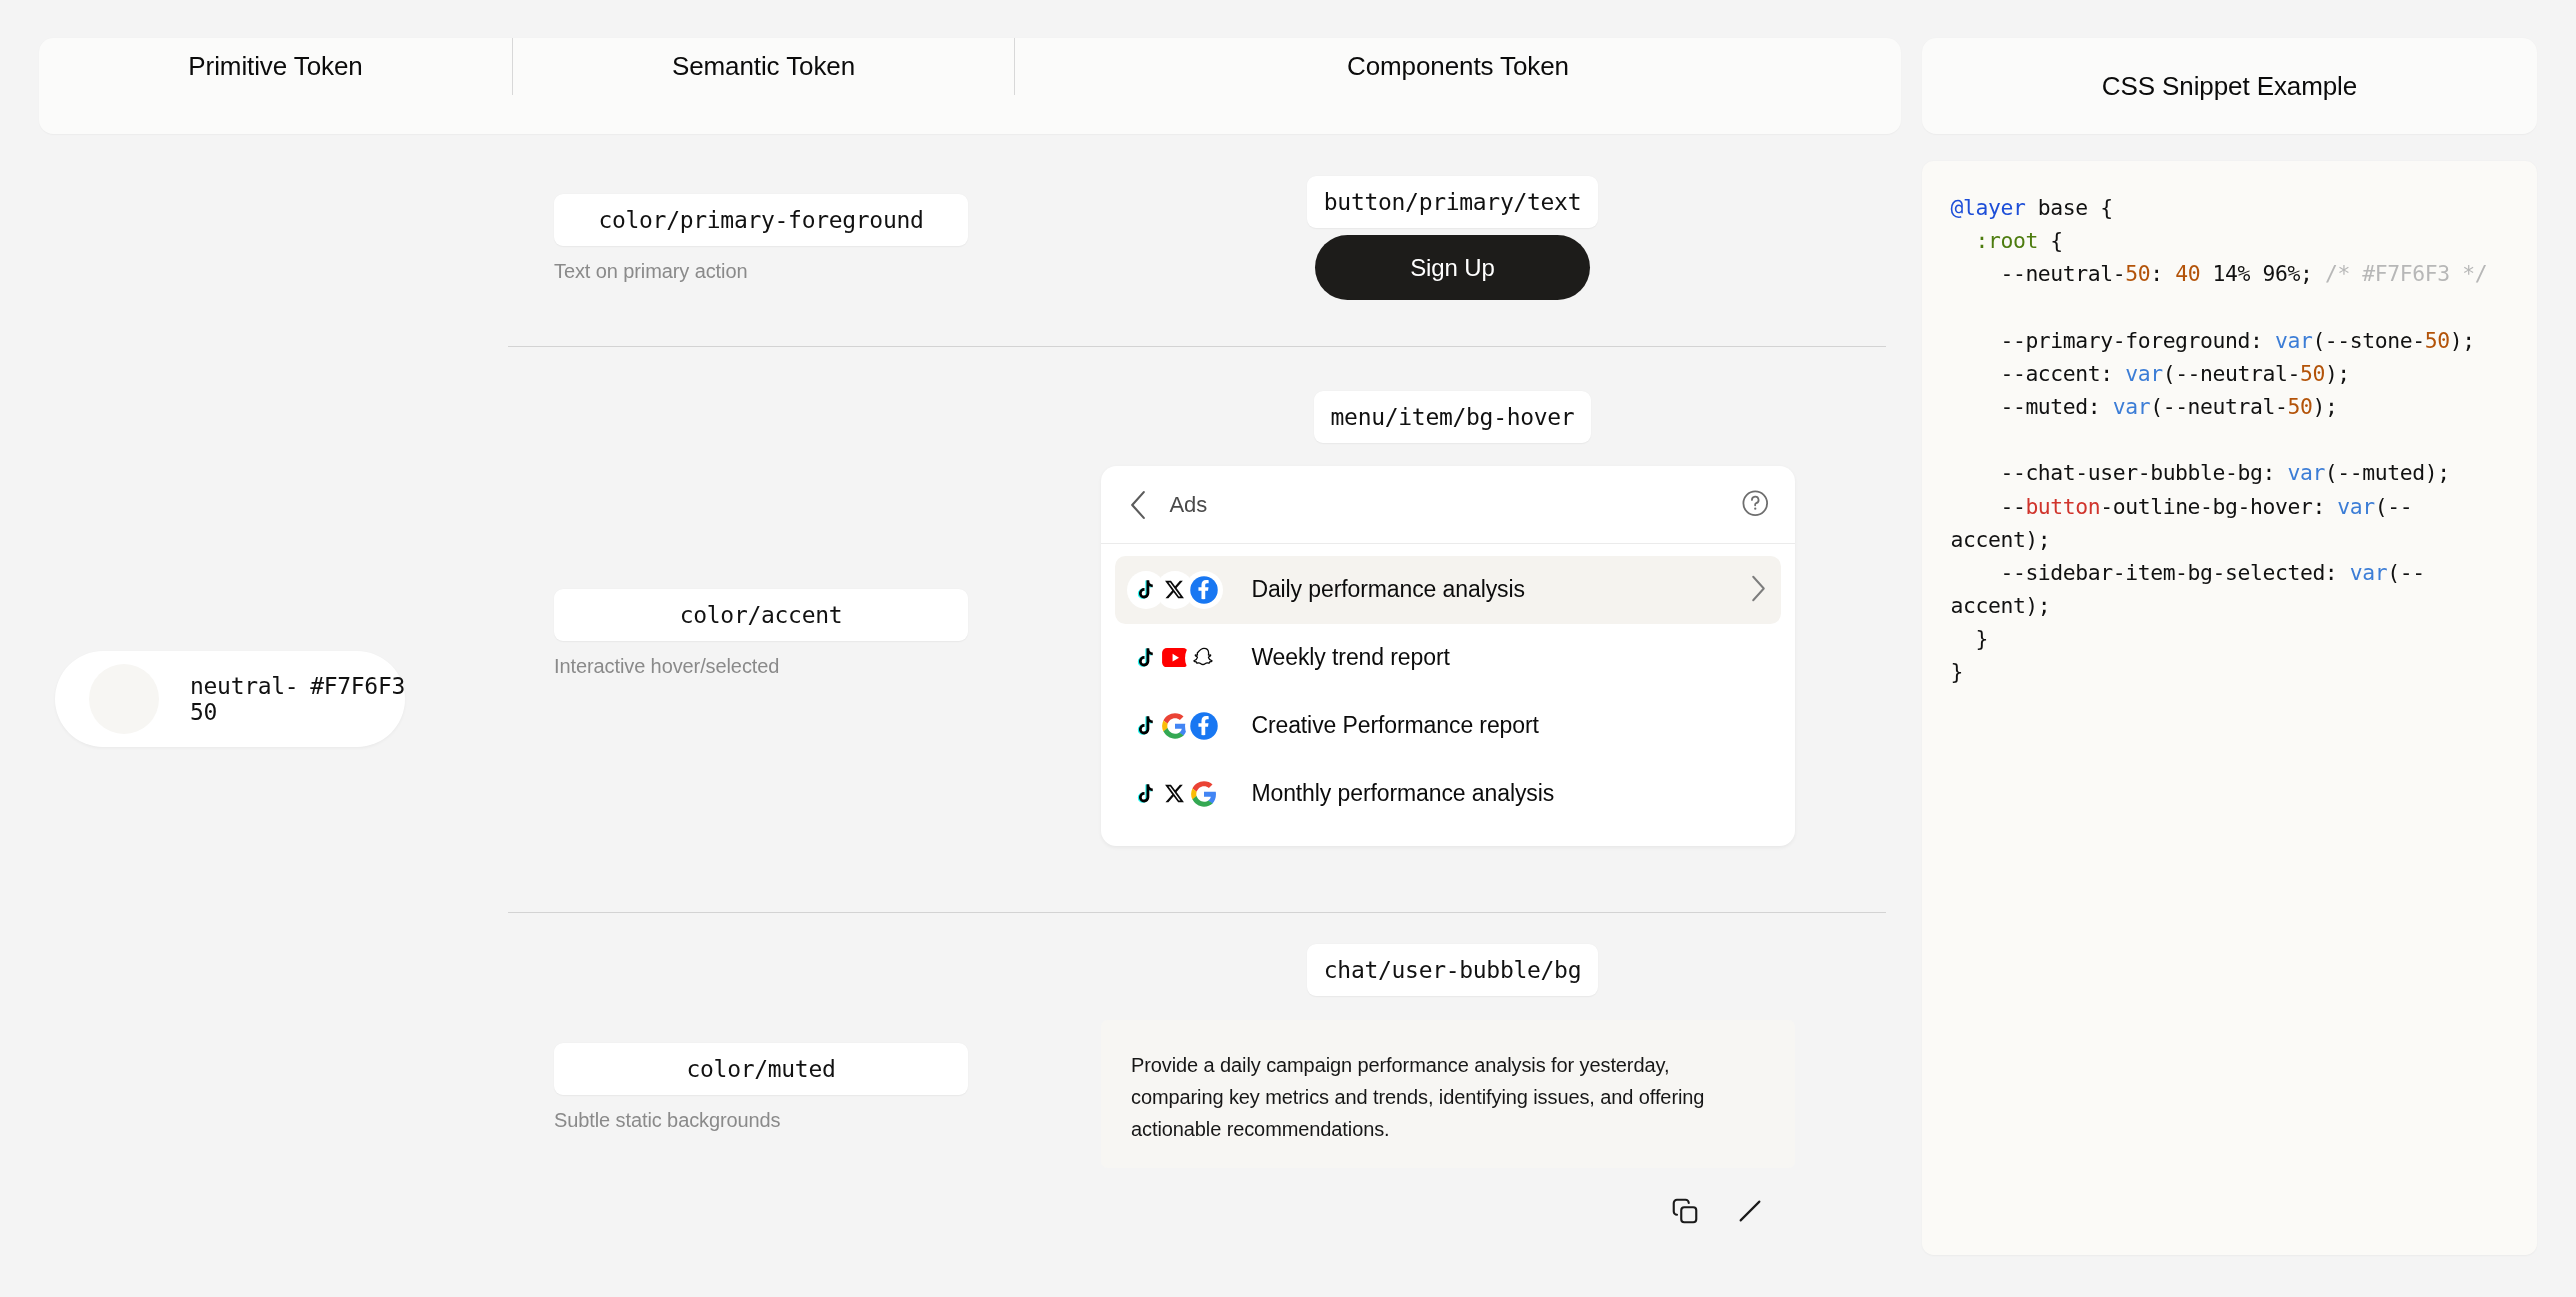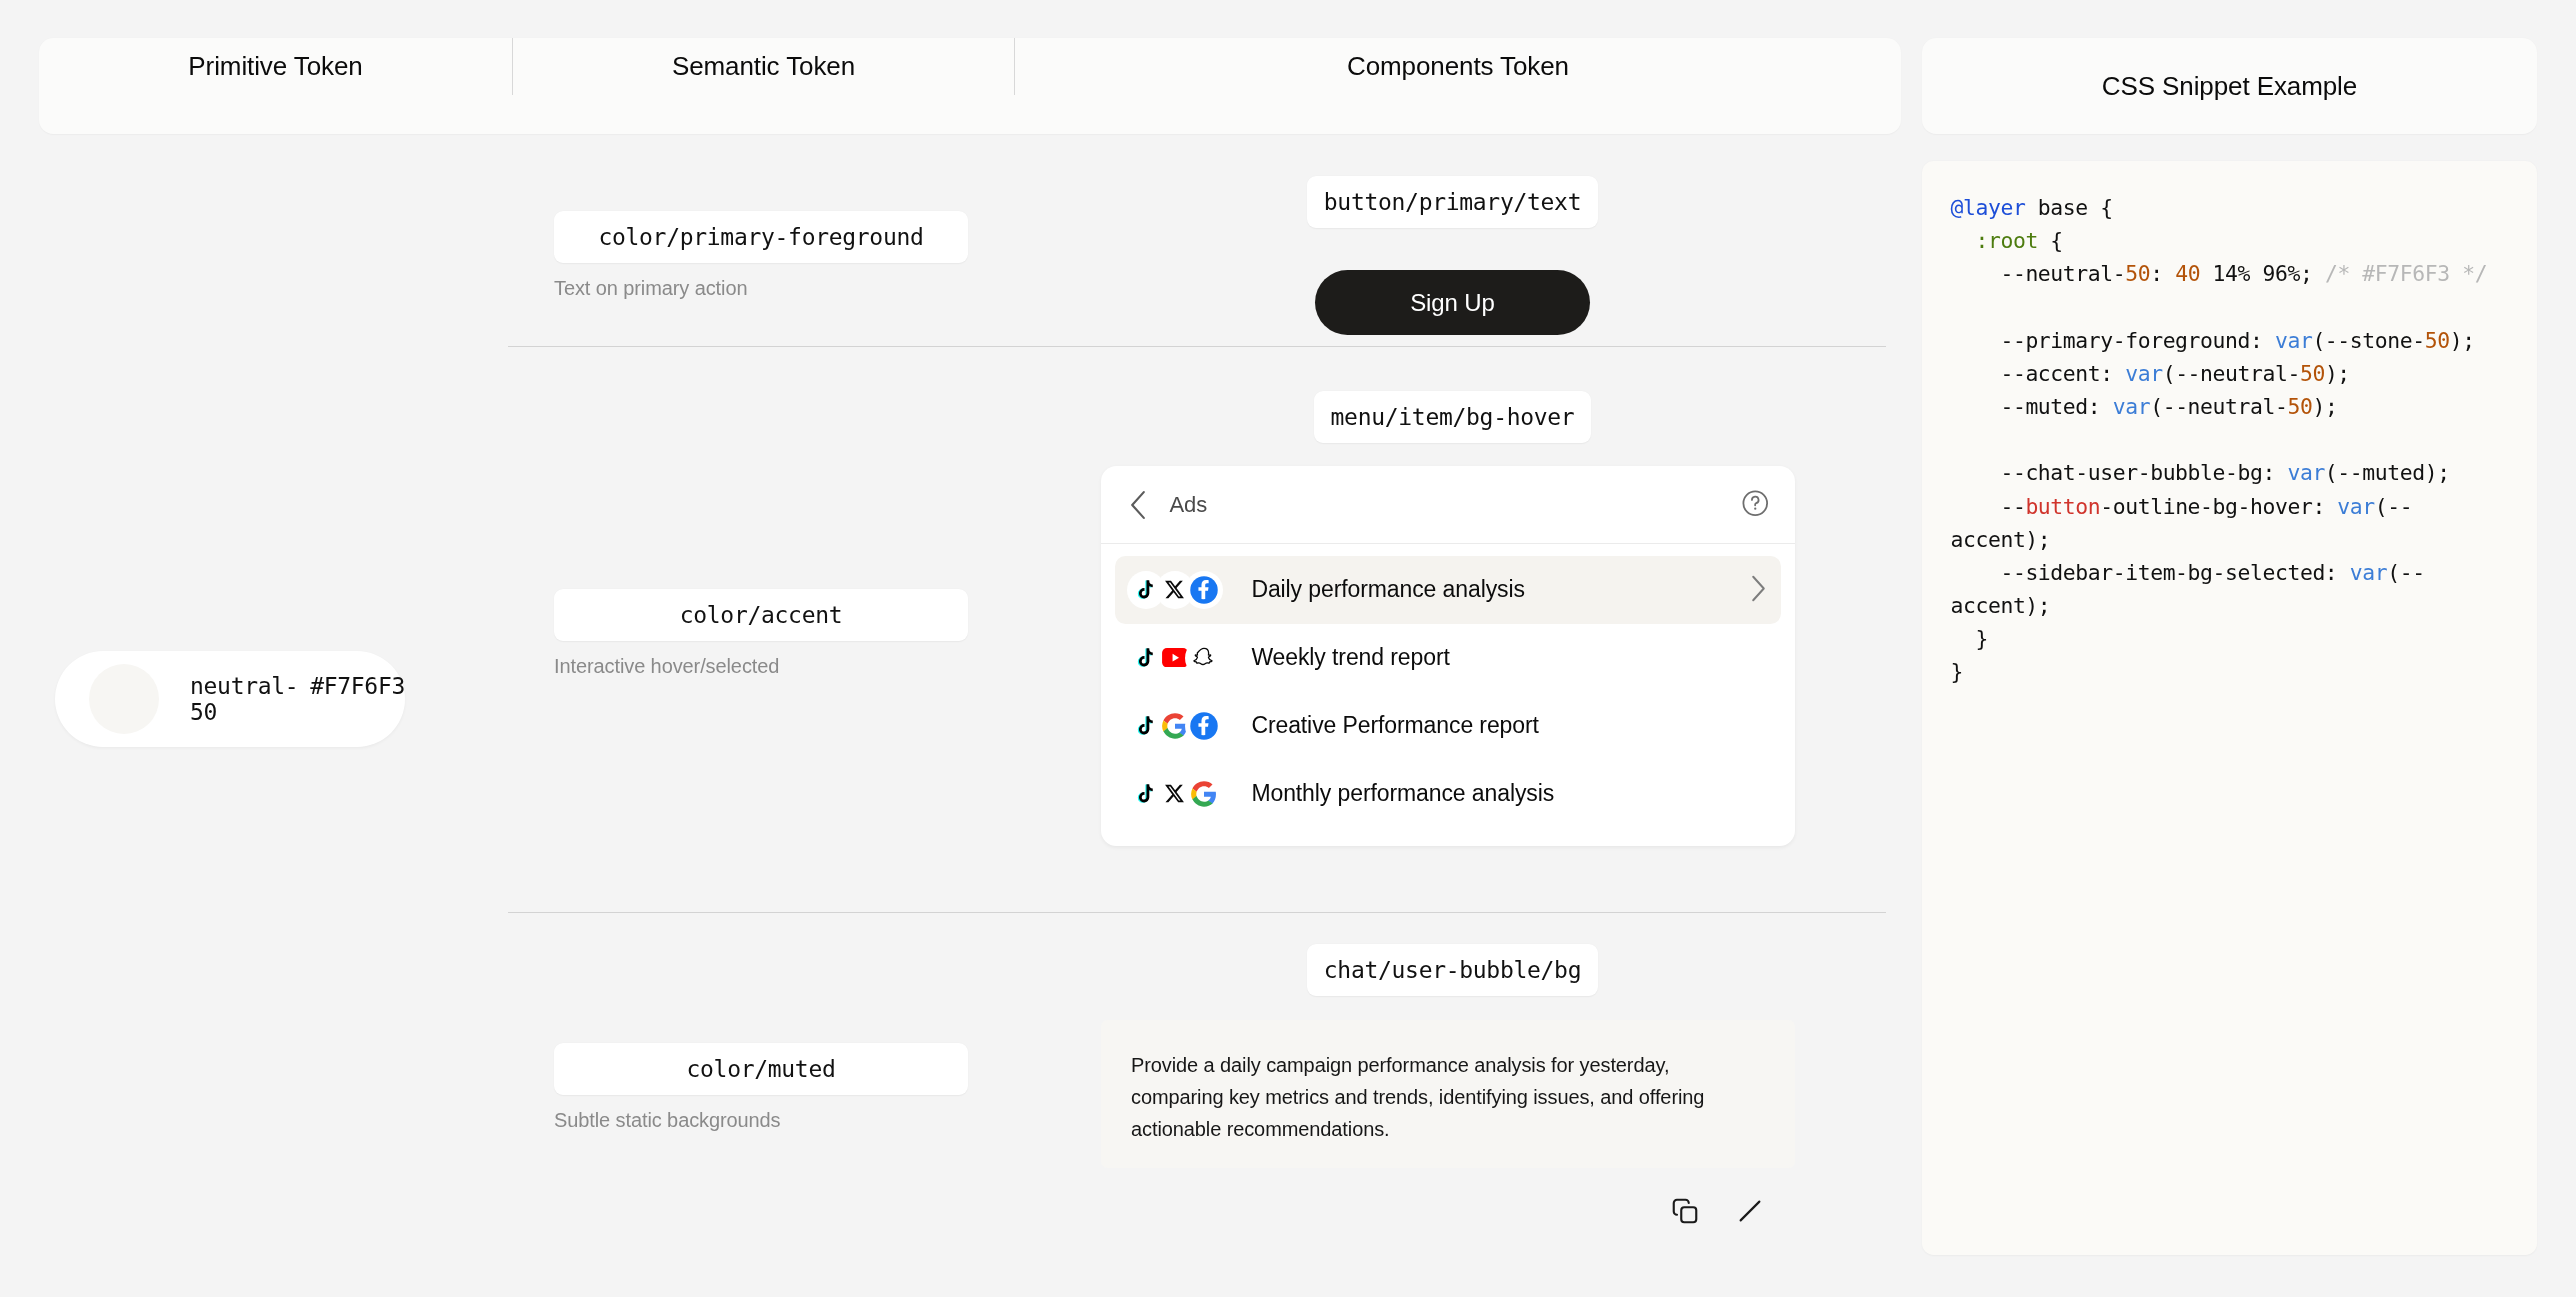--- a/index.html
+++ b/index.html
@@ -123,21 +123,21 @@
   .rd2 { top: 912px; }
 
   
   .sem-block { position: absolute; left: 554px; }
   .sem-chip-wide { width: 414px; }
 
   
   .comp-center { position: absolute; display: flex; flex-direction: column; align-items: center; }
 
   .signup-btn {
-    margin-top: 42px;
+    margin-top: 7px;
     width: 275px;
     height: 65px;
     background: #1D1C1A;
     color: #FFFFFF;
     border: none;
     border-radius: 34px;
     font-family: "Liberation Sans", sans-serif;
     font-size: 24px;
     letter-spacing: -0.1px;
     cursor: pointer;
@@ -272,21 +272,21 @@
   <div class="row-divider rd2"></div>
 
   <div class="swatch-pill">
     <div class="swatch-circle" id="swatch-circle" style="background: rgb(247, 246, 243);"></div>
     <div class="swatch-labels">
       <div class="swatch-name">neutral-50</div>
       <div class="swatch-hex">#F7F6F3</div>
     </div>
   </div>
 
-  <div class="sem-block" style="top:211px;">
+  <div class="sem-block" style="top:194px;">
     <div class="token-chip sem-chip-wide">color/primary-foreground</div>
     <div class="token-desc">Text on primary action</div>
   </div>
 
   <div class="sem-block" style="top:589px;">
     <div class="token-chip sem-chip-wide">color/accent</div>
     <div class="token-desc">Interactive hover/selected</div>
   </div>
 
   <div class="sem-block" style="top:1043px;">

